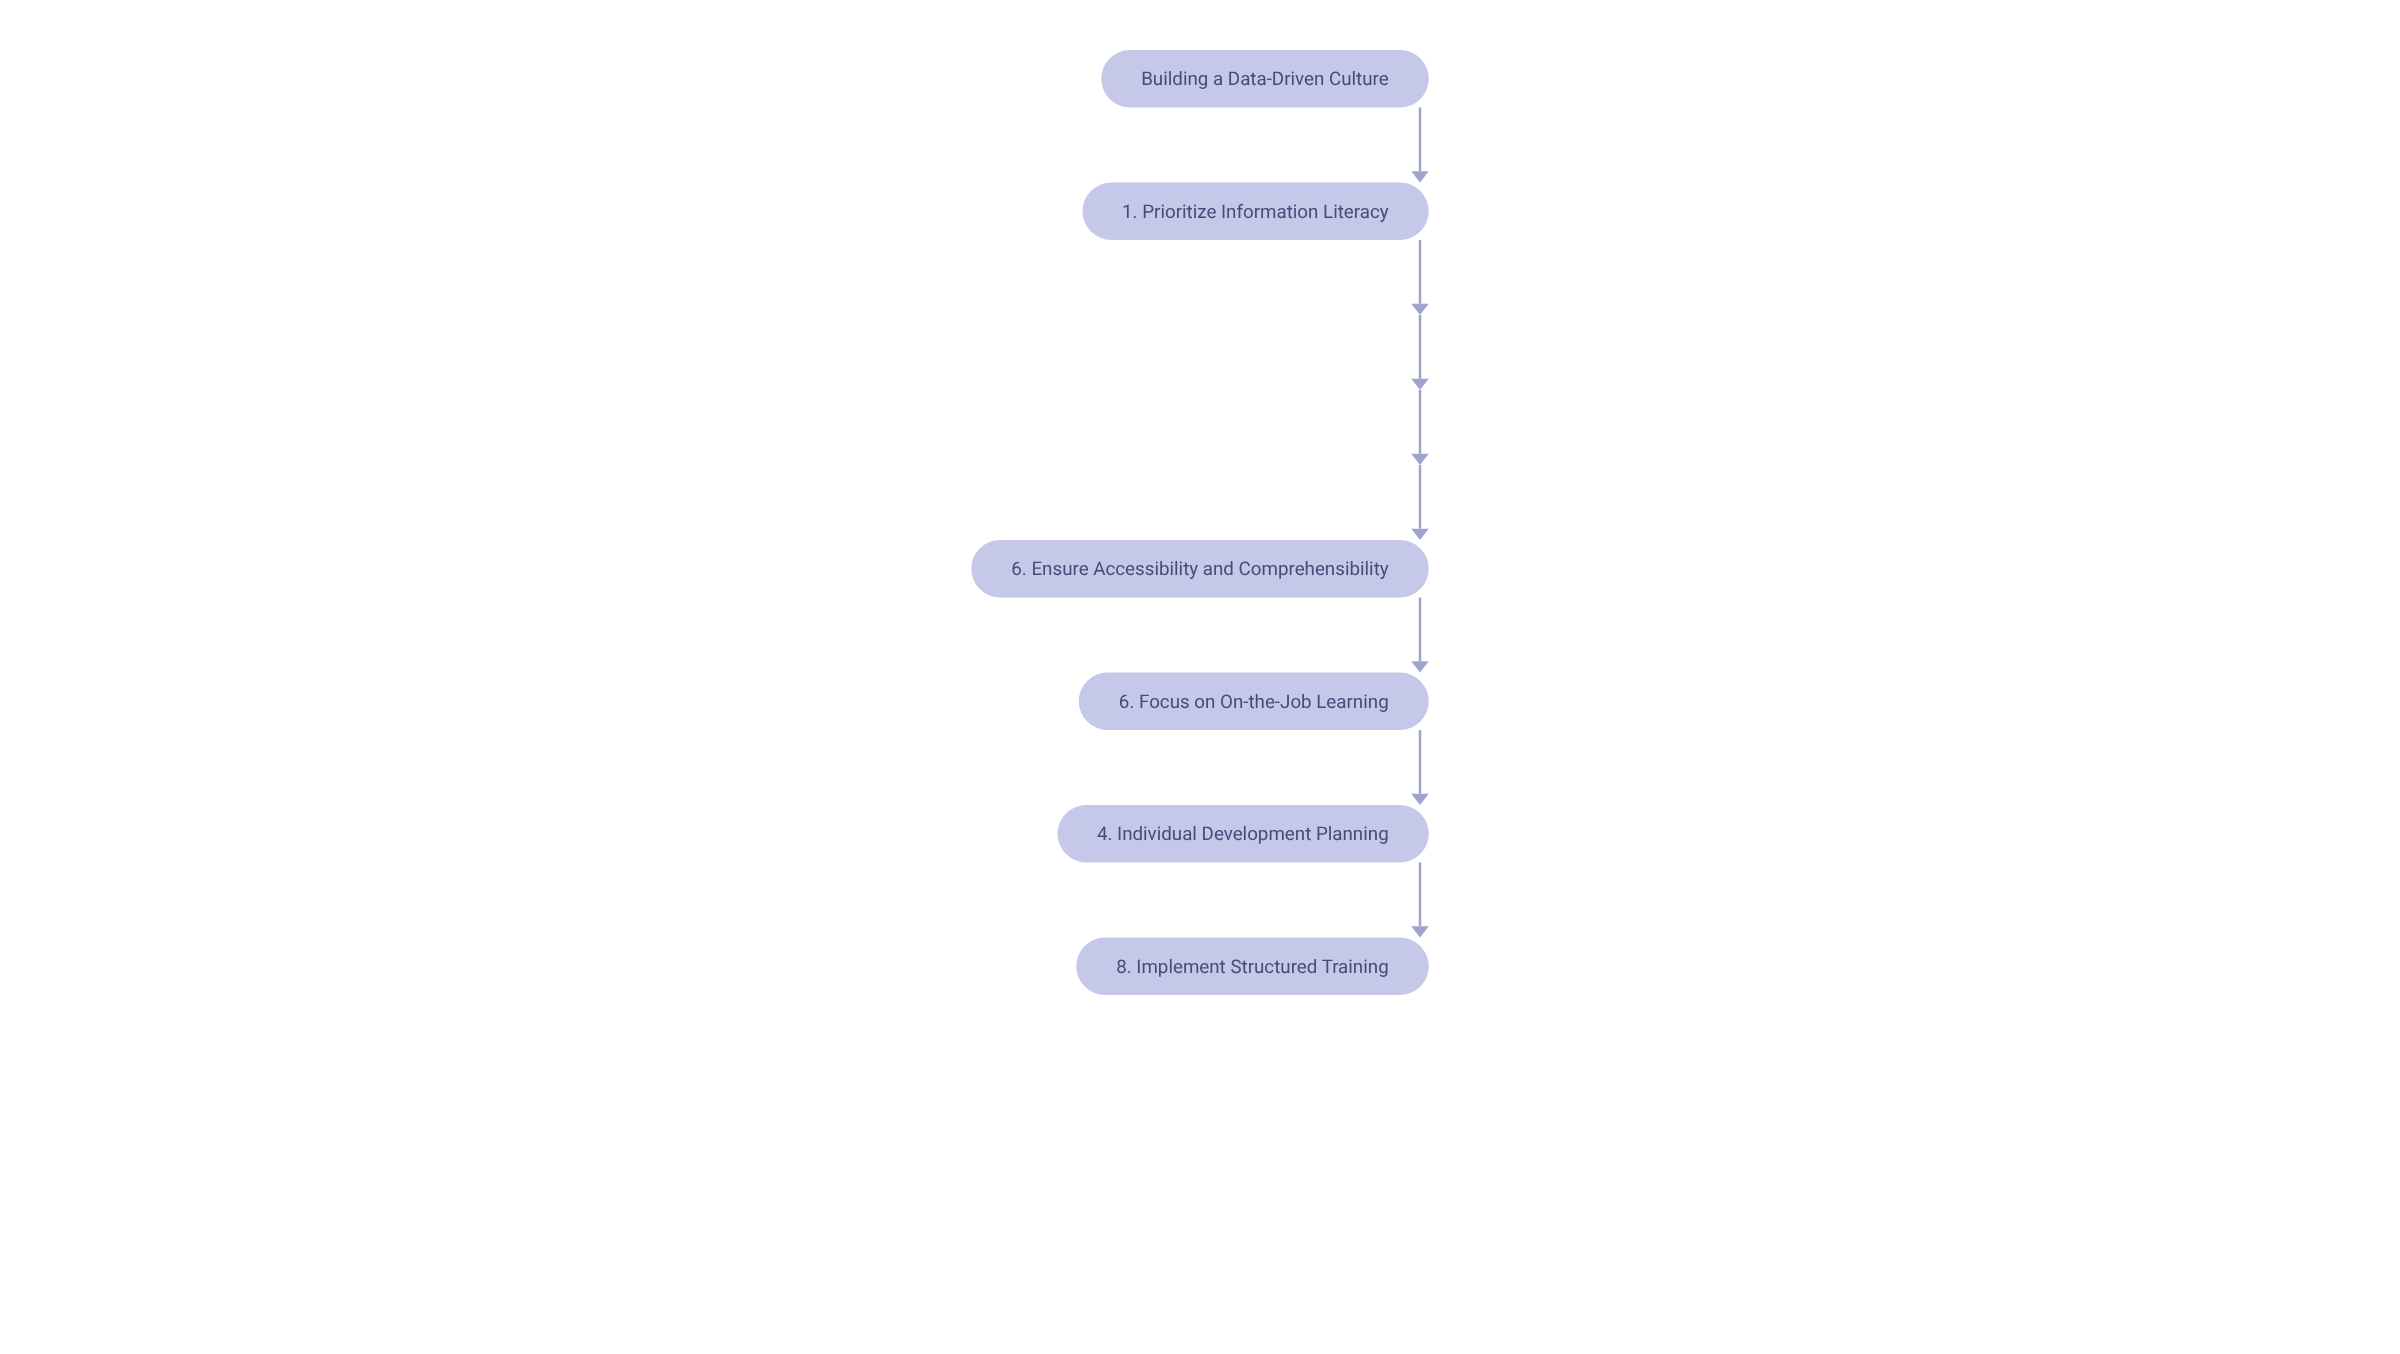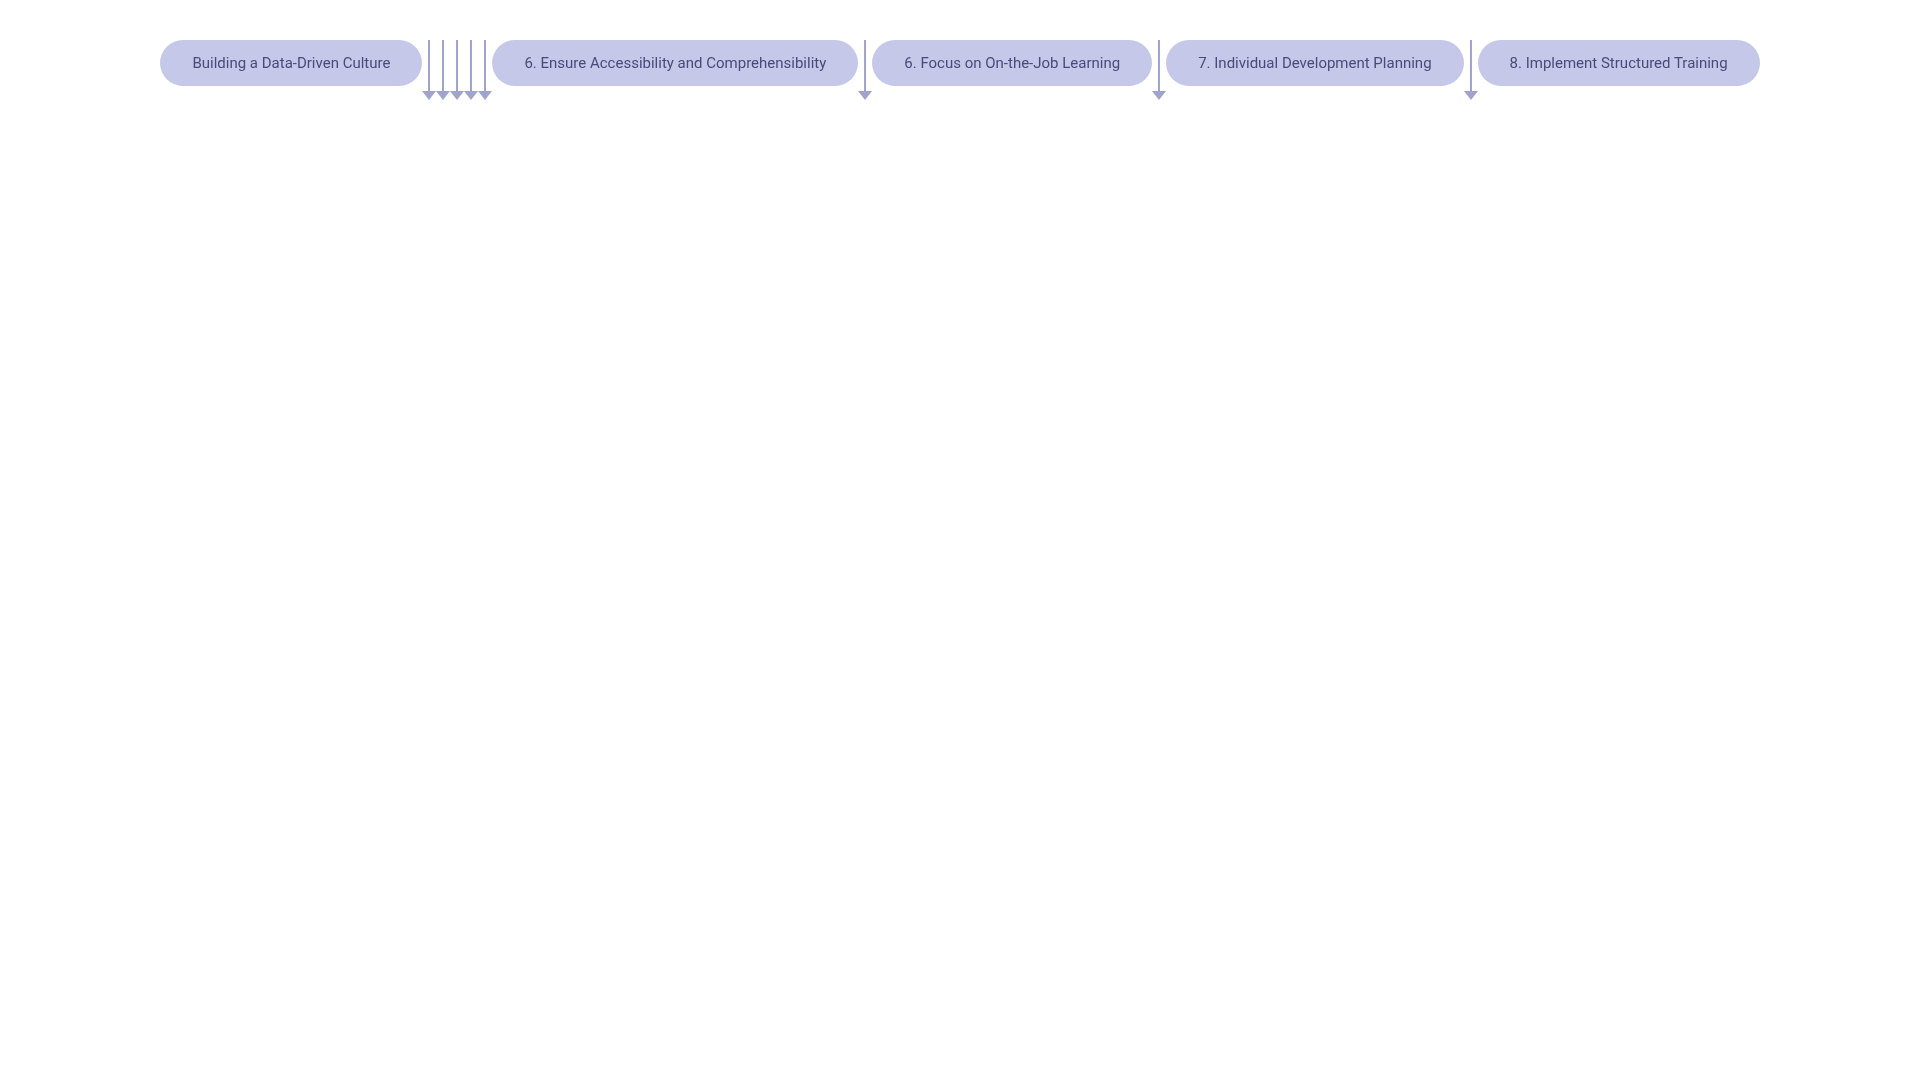--- a/index.html
+++ b/index.html
@@ -14,21 +14,22 @@
       width: 1920px;
       min-height: 1083px;
       display: flex;
       justify-content: center;
       align-items: flex-start;
       padding: 20px 0;
     }
 
     .flowchart-container {
       display: flex;
-      align-items: flex-start;
+      flex-direction: column;
+      align-items: flex-end;
       padding: 20px 0;
     }
 
     .flow-node {
       background: #c5c8e8;
       border-radius: 50px;
       padding: 14px 32px;
       color: #4a4a7a;
       font-size: 15px;
       font-weight: 400;
@@ -64,20 +65,21 @@
   </style>
 </head>
 <body>
 
 <div class="flowchart-container">
 <div class="flow-node title-node">Building a Data-Driven Culture</div>
     <div class="flow-connector">
       <div class="connector-line"></div>
       <div class="connector-arrow"></div>
     </div>
+    <div class="flow-node">1. Prioritize Information Literacy</div>
     <div class="flow-connector">
       <div class="connector-line"></div>
       <div class="connector-arrow"></div>
     </div>
     <div class="flow-connector">
       <div class="connector-line"></div>
       <div class="connector-arrow"></div>
     </div>
     <div class="flow-connector">
       <div class="connector-line"></div>
@@ -90,19 +92,19 @@
     <div class="flow-node">6. Ensure Accessibility and Comprehensibility</div>
     <div class="flow-connector">
       <div class="connector-line"></div>
       <div class="connector-arrow"></div>
     </div>
     <div class="flow-node">6. Focus on On-the-Job Learning</div>
     <div class="flow-connector">
       <div class="connector-line"></div>
       <div class="connector-arrow"></div>
     </div>
-    <div class="flow-node">7. Individual Development Planning</div>
+    <div class="flow-node">4. Individual Development Planning</div>
     <div class="flow-connector">
       <div class="connector-line"></div>
       <div class="connector-arrow"></div>
     </div>
     <div class="flow-node">8. Implement Structured Training</div>
   </div>
 
 </body></html>

